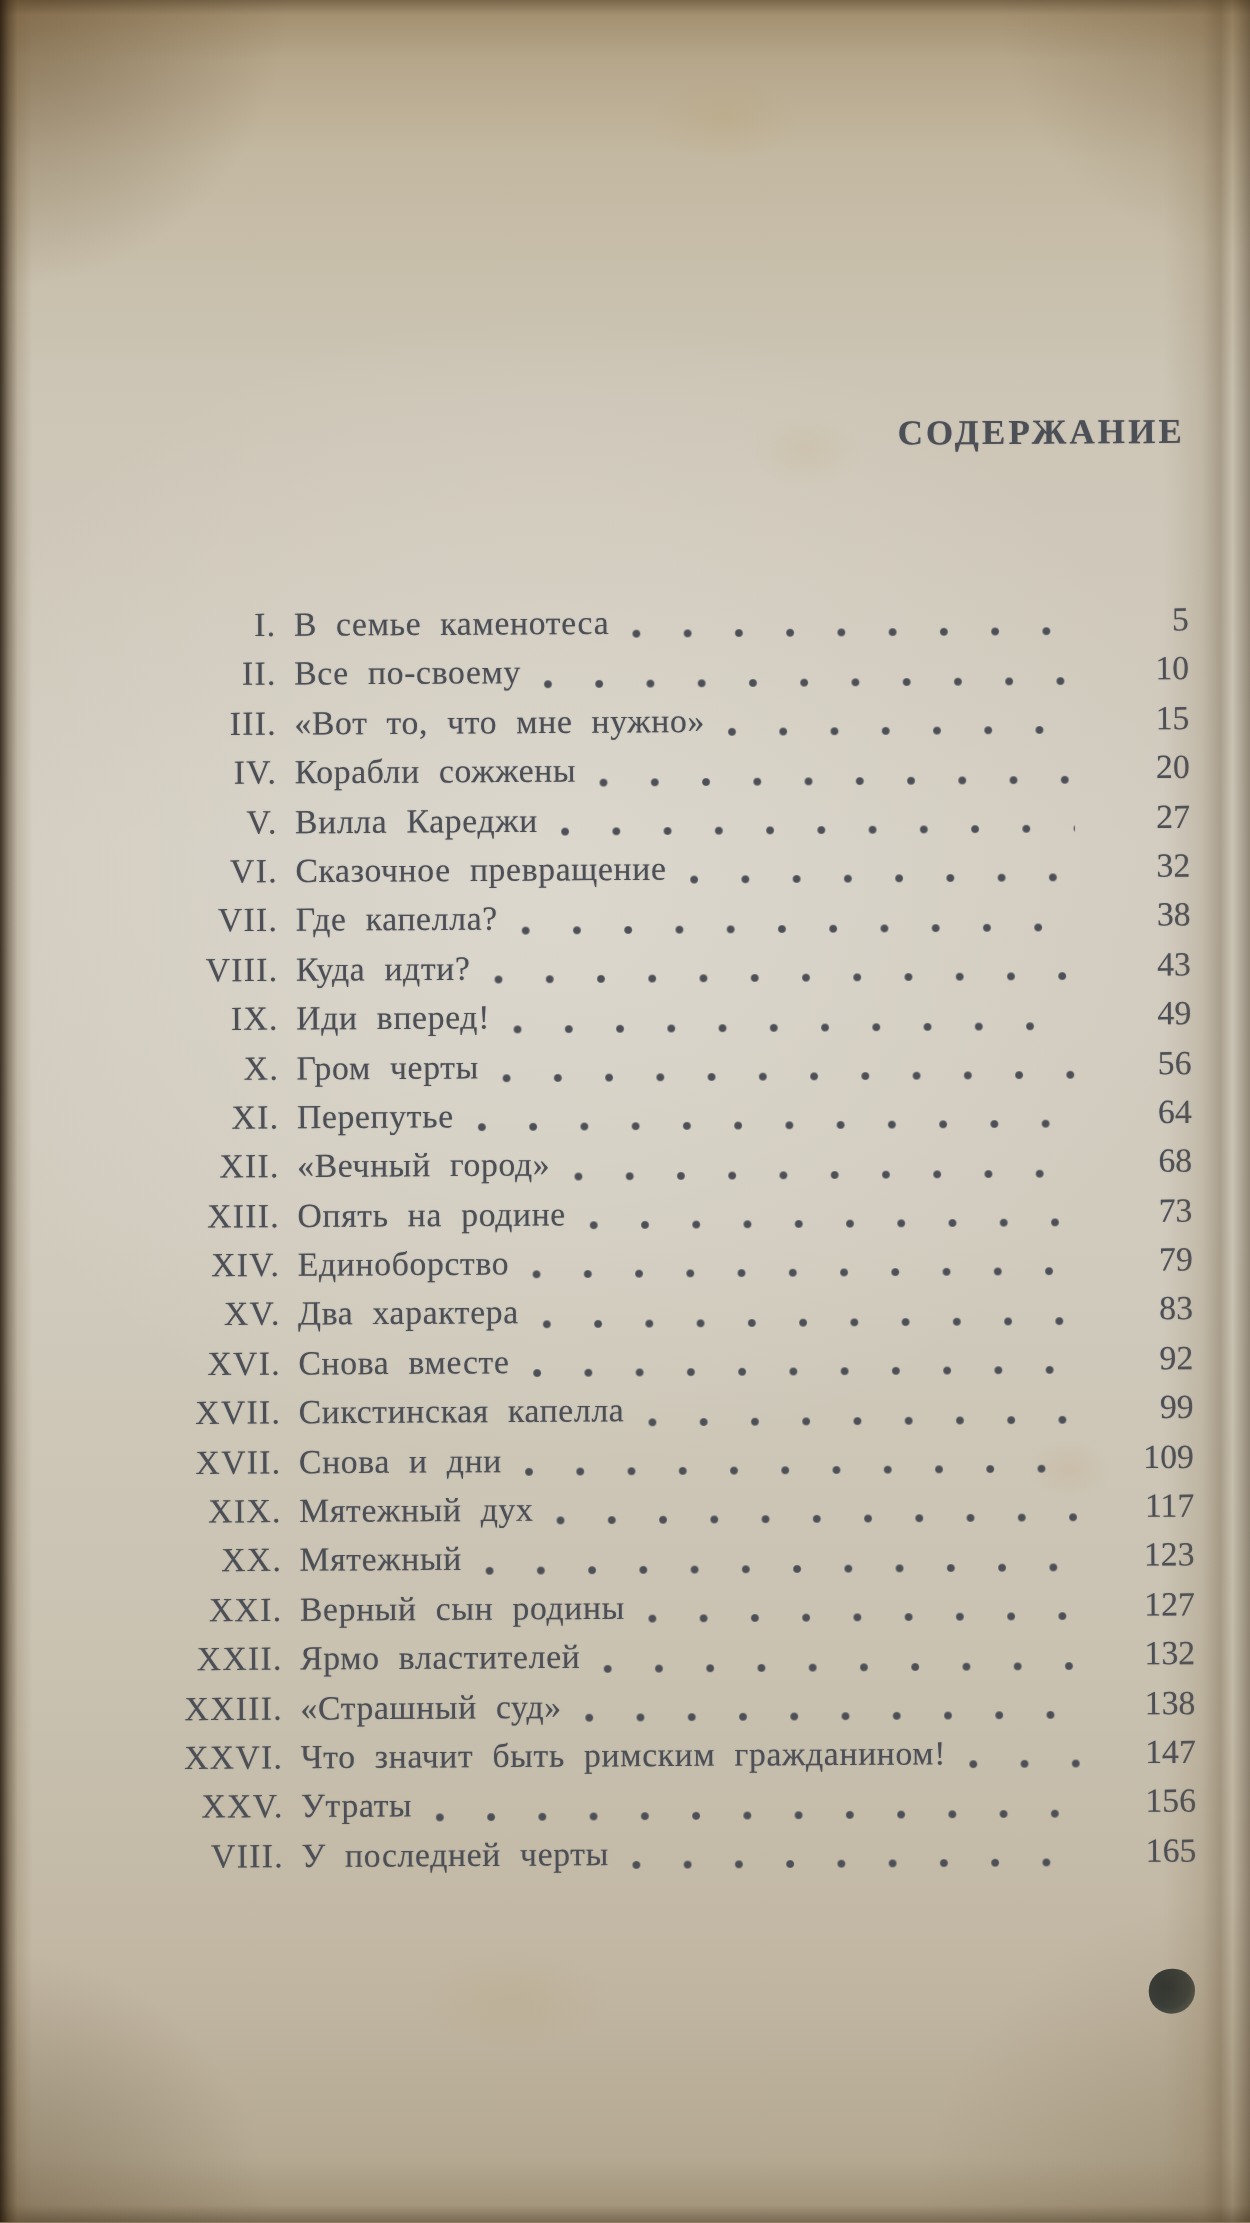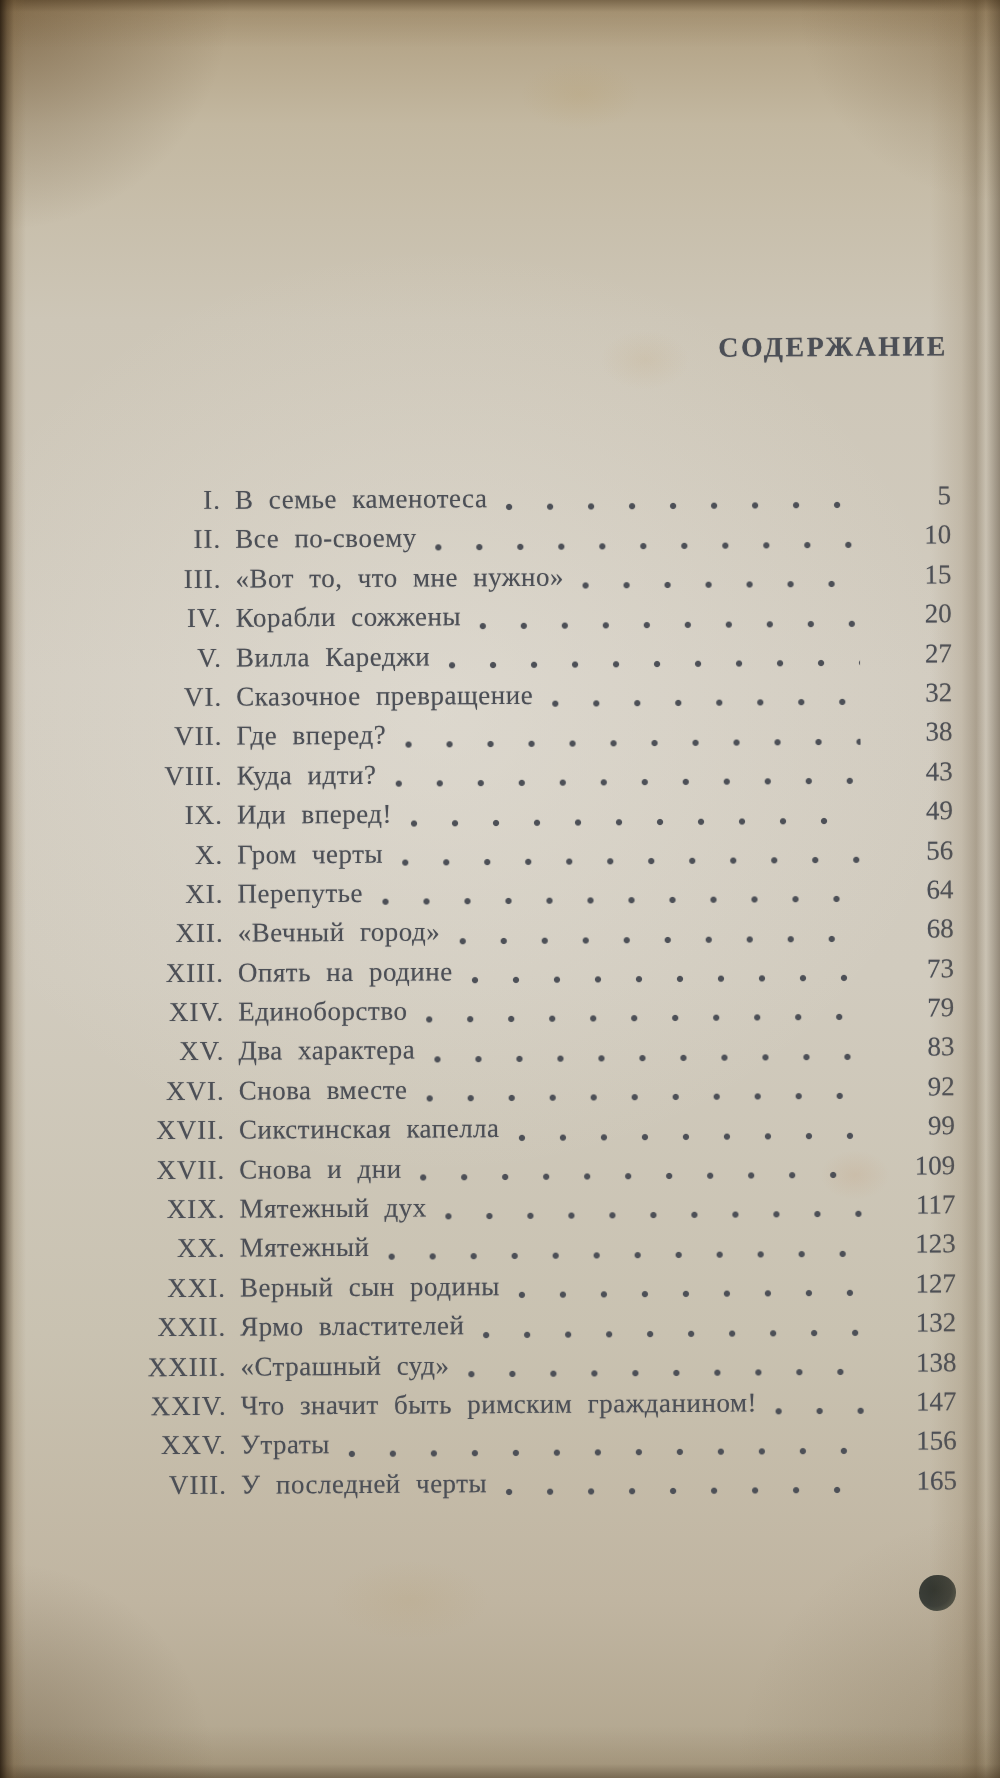--- a/index.html
+++ b/index.html
@@ -132,21 +132,21 @@
 
   <div class="row">
     <span class="num">VI.</span>
     <span class="title">Сказочное превращение</span>
     <span class="leader"></span>
     <span class="pg">32</span>
   </div>
 
   <div class="row">
     <span class="num">VII.</span>
-    <span class="title">Где вперед?</span>
+    <span class="title">Где капелла?</span>
     <span class="leader"></span>
     <span class="pg">38</span>
   </div>
 
   <div class="row">
     <span class="num">VIII.</span>
     <span class="title">Куда идти?</span>
     <span class="leader"></span>
     <span class="pg">43</span>
   </div>
@@ -250,21 +250,21 @@
   </div>
 
   <div class="row">
     <span class="num">XXIII.</span>
     <span class="title">«Страшный суд»</span>
     <span class="leader"></span>
     <span class="pg">138</span>
   </div>
 
   <div class="row">
-    <span class="num">XXIV.</span>
+    <span class="num">XXVI.</span>
     <span class="title">Что значит быть римским гражданином!</span>
     <span class="leader"></span>
     <span class="pg">147</span>
   </div>
 
   <div class="row">
     <span class="num">XXV.</span>
     <span class="title">Утраты</span>
     <span class="leader"></span>
     <span class="pg">156</span>

